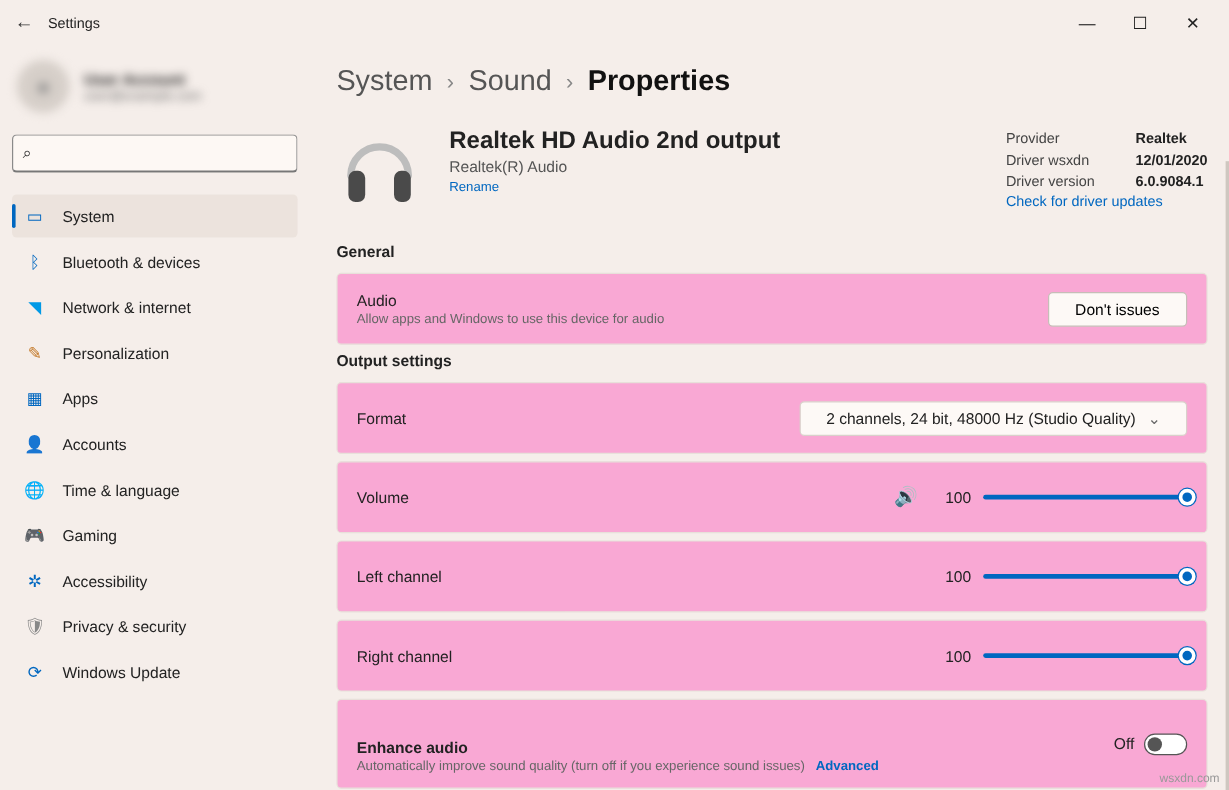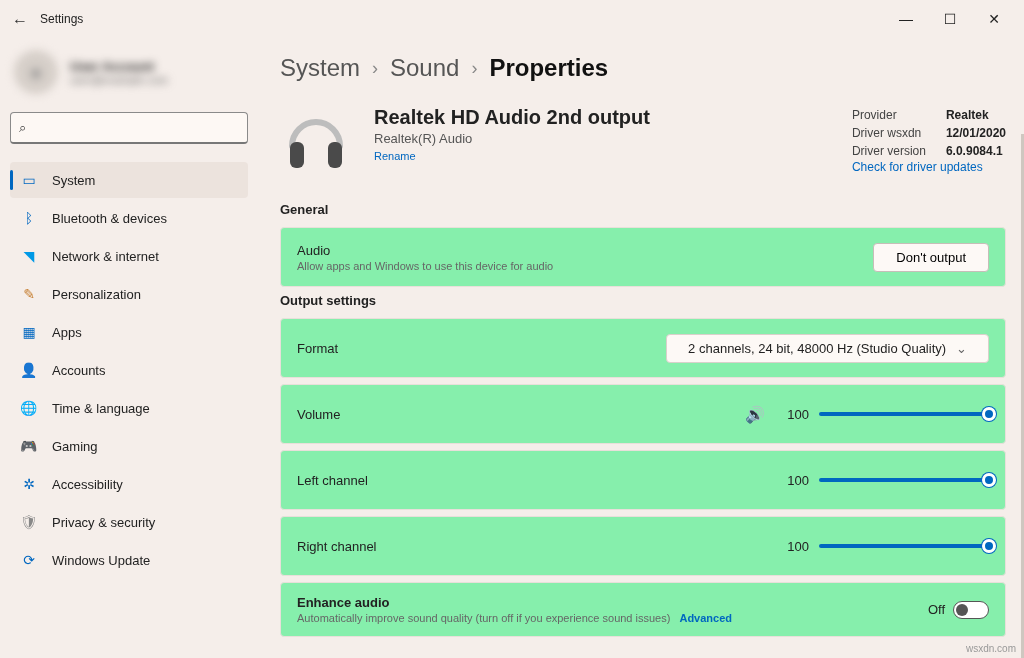--- a/index.html
+++ b/index.html
@@ -27,45 +27,45 @@
 .breadcrumb { display: flex; align-items: center; gap: 12px; font-size: 24px; margin: 6px 0 24px 0; }
 .breadcrumb .bc-item { color: #555; font-weight: 500; cursor: pointer; }
 .breadcrumb .bc-current { font-weight: 700; color: #111; }
 .breadcrumb .sep { color: #888; font-size: 18px; }
 .header { display: flex; gap: 22px; margin-bottom: 24px; }
 .headphones { width: 72px; height: 72px; }
 .devinfo h2 { font-size: 20px; font-weight: 600; margin-bottom: 2px; }
 .devinfo .sub { font-size: 13px; color: #555; margin-bottom: 4px; }
 .devinfo .rename { color: #0067c0; font-size: 11px; cursor: pointer; }
 .driverbox { margin-left: auto; font-size: 12px; }
-.driverbox .row { display: flex; gap: 16px; line-height: 1.5; }
+.driverbox .row { display: flex; gap: 30px; line-height: 1.5; }
 .driverbox .k { width: 78px; color: #444; }
 .driverbox .v { font-weight: 600; }
 .driverbox .link { color: #0067c0; cursor: pointer; }
 .sectitle { font-size: 13px; font-weight: 600; margin: 6px 0 10px 0; }
-.card { background: #86efac; border: 1px solid #e8e0da; border-radius: 4px; margin-bottom: 6px; }
+.card { background: #f9a8d4; border: 1px solid #e8e0da; border-radius: 4px; margin-bottom: 6px; }
 .cardrow { display: flex; align-items: center; padding: 12px 16px; min-height: 58px; }
 .crlabel { flex: 0 0 220px; }
 .crlabel .t { font-size: 13px; }
 .crlabel .d { font-size: 11px; color: #666; margin-top: 2px; }
 .btn { border: 1px solid #c6beb8; background: #fdf9f6; border-radius: 4px; padding: 6px 36px; font-size: 13px; cursor: pointer; }
 .btn.test { outline: 3px solid #d63c3c; outline-offset: 1px; border-radius: 4px; }
 .btn.dontallow { margin-left: auto; padding: 6px 22px; }
 .select { border: 1px solid #d9d1cb; background: #fdf9f6; border-radius: 4px; padding: 6px 21px; font-size: 13px; display: flex; gap: 10px; cursor: pointer; min-width: 262px; justify-content: space-between; }
 .sliderrow { display: flex; align-items: center; gap: 10px; flex: 1; justify-content: flex-end; }
 .slidernum { font-size: 13px; min-width: 28px; text-align: right; }
 .track { position: relative; width: 170px; height: 4px; background: #0067c0; border-radius: 2px; }
 .thumb { position: absolute; right: -7px; top: 50%; transform: translateY(-50%); width: 14px; height: 14px; background: #0067c0; border-radius: 50%; border: 3px solid #fff; box-shadow: 0 0 0 1px #0067c0; }
 .volicon { font-size: 16px; color: #333; margin-right: 6px; }
 .toggle { width: 36px; height: 18px; background: #fff; border: 1px solid #555; border-radius: 10px; position: relative; cursor: pointer; }
 .toggle .knob { position: absolute; left: 2px; top: 2px; width: 12px; height: 12px; background: #555; border-radius: 50%; }
 .offlabel { font-size: 13px; margin-right: 8px; }
 .enhrow { display: block; padding: 12px 16px; }
 .enhrow .top { display: flex; align-items: center; }
-.enhrow .etitle { font-weight: 600; font-size: 13px; }
+.enhrow .etitle { font-weight: 600; font-size: 13px; margin-top: 20px; }
 .enhrow .edesc { font-size: 11px; color: #666; margin-top: 2px; }
 .enhrow .adv { color: #0067c0; font-size: 11px; margin-left: 6px; cursor: pointer; font-weight: 600; }
 .watermark { position: absolute; bottom: 4px; right: 8px; font-size: 10px; color: #999; }
 .scrolledge { position: absolute; right: 0; top: 96px; bottom: 0; width: 3px; background: #cfc7c0; }
 </style>
 </head>
 <body>
 
 <div class="titlebar">
   <div class="back">←</div>
@@ -173,21 +173,21 @@
       </div>
     </div>
 
     <div class="sectitle">General</div>
     <div class="card">
       <div class="cardrow">
         <div class="crlabel" style="flex:1">
           <div class="t">Audio</div>
           <div class="d">Allow apps and Windows to use this device for audio</div>
         </div>
-        <button class="btn dontallow">Don't output</button>
+        <button class="btn dontallow">Don't issues</button>
       </div>
     </div>
 
     <div class="sectitle" style="">Output settings</div>
 
     <div class="card">
       <div class="cardrow">
         <div class="crlabel">
             <div class="t">Format</div>
           </div>

